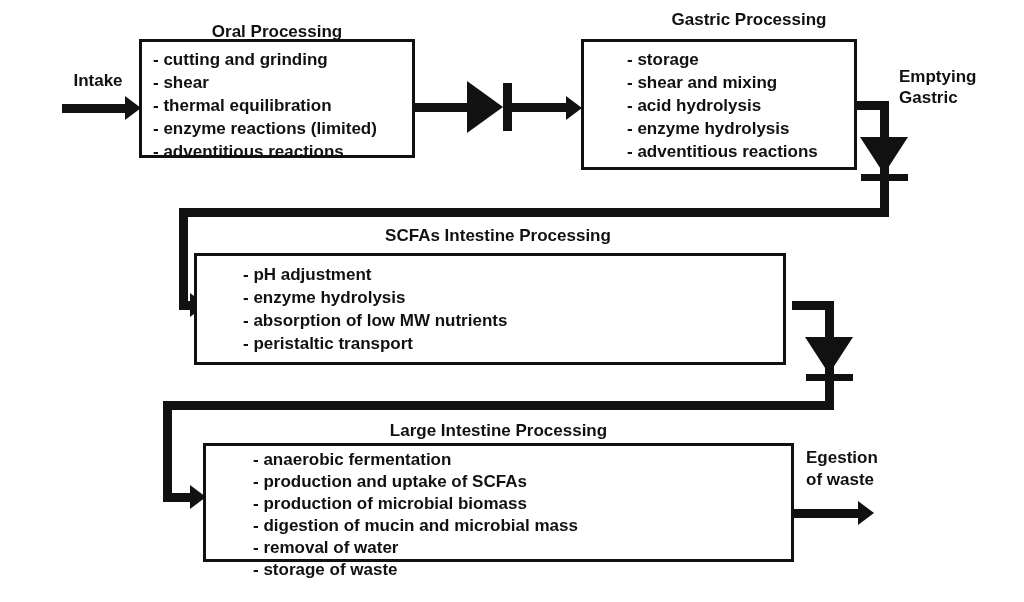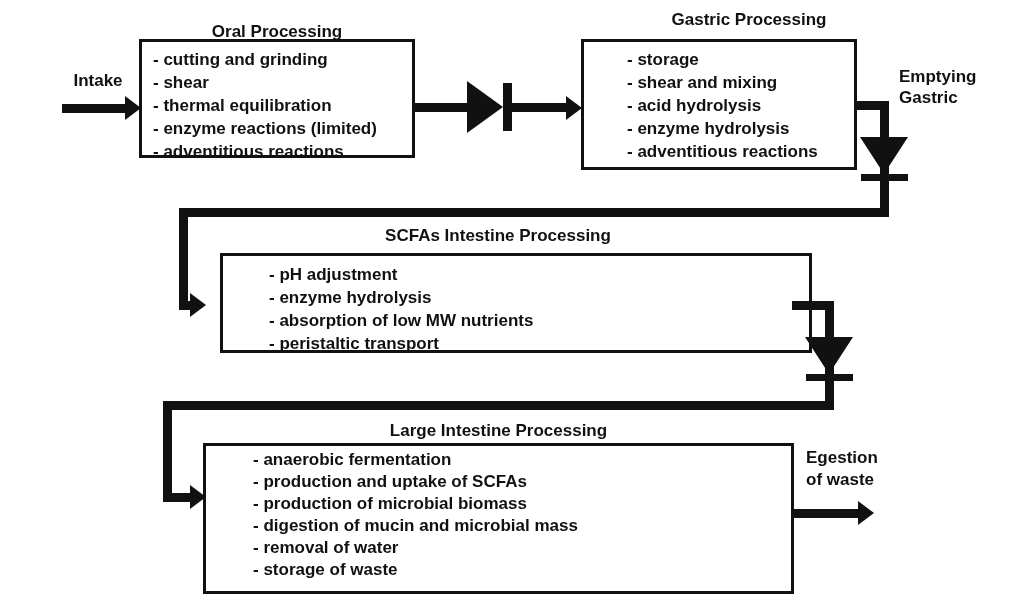--- a/index.html
+++ b/index.html
@@ -103,40 +103,40 @@
   <div class="hline" style="left:855px; top:101px; width:34px; height:9px;"></div>
   <div class="vline" style="left:880px; top:101px; width:9px; height:115px;"></div>
   <div class="tri valve-down" style="left:860px; top:137px;"></div>
   <div class="bar" style="left:861px; top:174px; width:47px; height:7px;"></div>
   <div class="hline" style="left:179px; top:208px; width:710px; height:9px;"></div>
   <div class="vline" style="left:179px; top:208px; width:9px; height:102px;"></div>
   <div class="hline" style="left:183px; top:301px; width:10px; height:9px;"></div>
   <div class="tri arrow-right" style="left:190px; top:293px;"></div>
 
   <div class="box-title" style="left:202px; top:226px; width:592px;">SCFAs Intestine Processing</div>
-  <div class="box" style="left:220px; top:253px; width:592px; height:100px;">
+  <div class="box" style="left:194px; top:253px; width:592px; height:112px;">
     <div class="items" style="padding:7px 0 0 46px; line-height:23px;">
         <div class="item">- pH adjustment</div>
         <div class="item">- enzyme hydrolysis</div>
         <div class="item">- absorption of low MW nutrients</div>
         <div class="item">- peristaltic transport</div>
       </div>
   </div>
 
   <div class="hline" style="left:792px; top:301px; width:42px; height:9px;"></div>
   <div class="vline" style="left:825px; top:301px; width:9px; height:108px;"></div>
   <div class="tri valve-down" style="left:805px; top:337px;"></div>
   <div class="bar" style="left:806px; top:374px; width:47px; height:7px;"></div>
   <div class="hline" style="left:163px; top:401px; width:671px; height:9px;"></div>
   <div class="vline" style="left:163px; top:401px; width:9px; height:101px;"></div>
   <div class="hline" style="left:167px; top:493px; width:24px; height:9px;"></div>
   <div class="tri arrow-right" style="left:190px; top:485px;"></div>
 
   <div class="box-title" style="left:203px; top:421px; width:591px;">Large Intestine Processing</div>
-  <div class="box" style="left:203px; top:443px; width:591px; height:151px;">
+  <div class="box" style="left:203px; top:443px; width:591px; height:119px;">
     <div class="items" style="padding:3px 0 0 47px; line-height:22px;">
         <div class="item">- anaerobic fermentation</div>
         <div class="item">- production and uptake of SCFAs</div>
         <div class="item">- production of microbial biomass</div>
         <div class="item">- digestion of mucin and microbial mass</div>
         <div class="item">- removal of water</div>
         <div class="item">- storage of waste</div>
       </div>
   </div>
 

